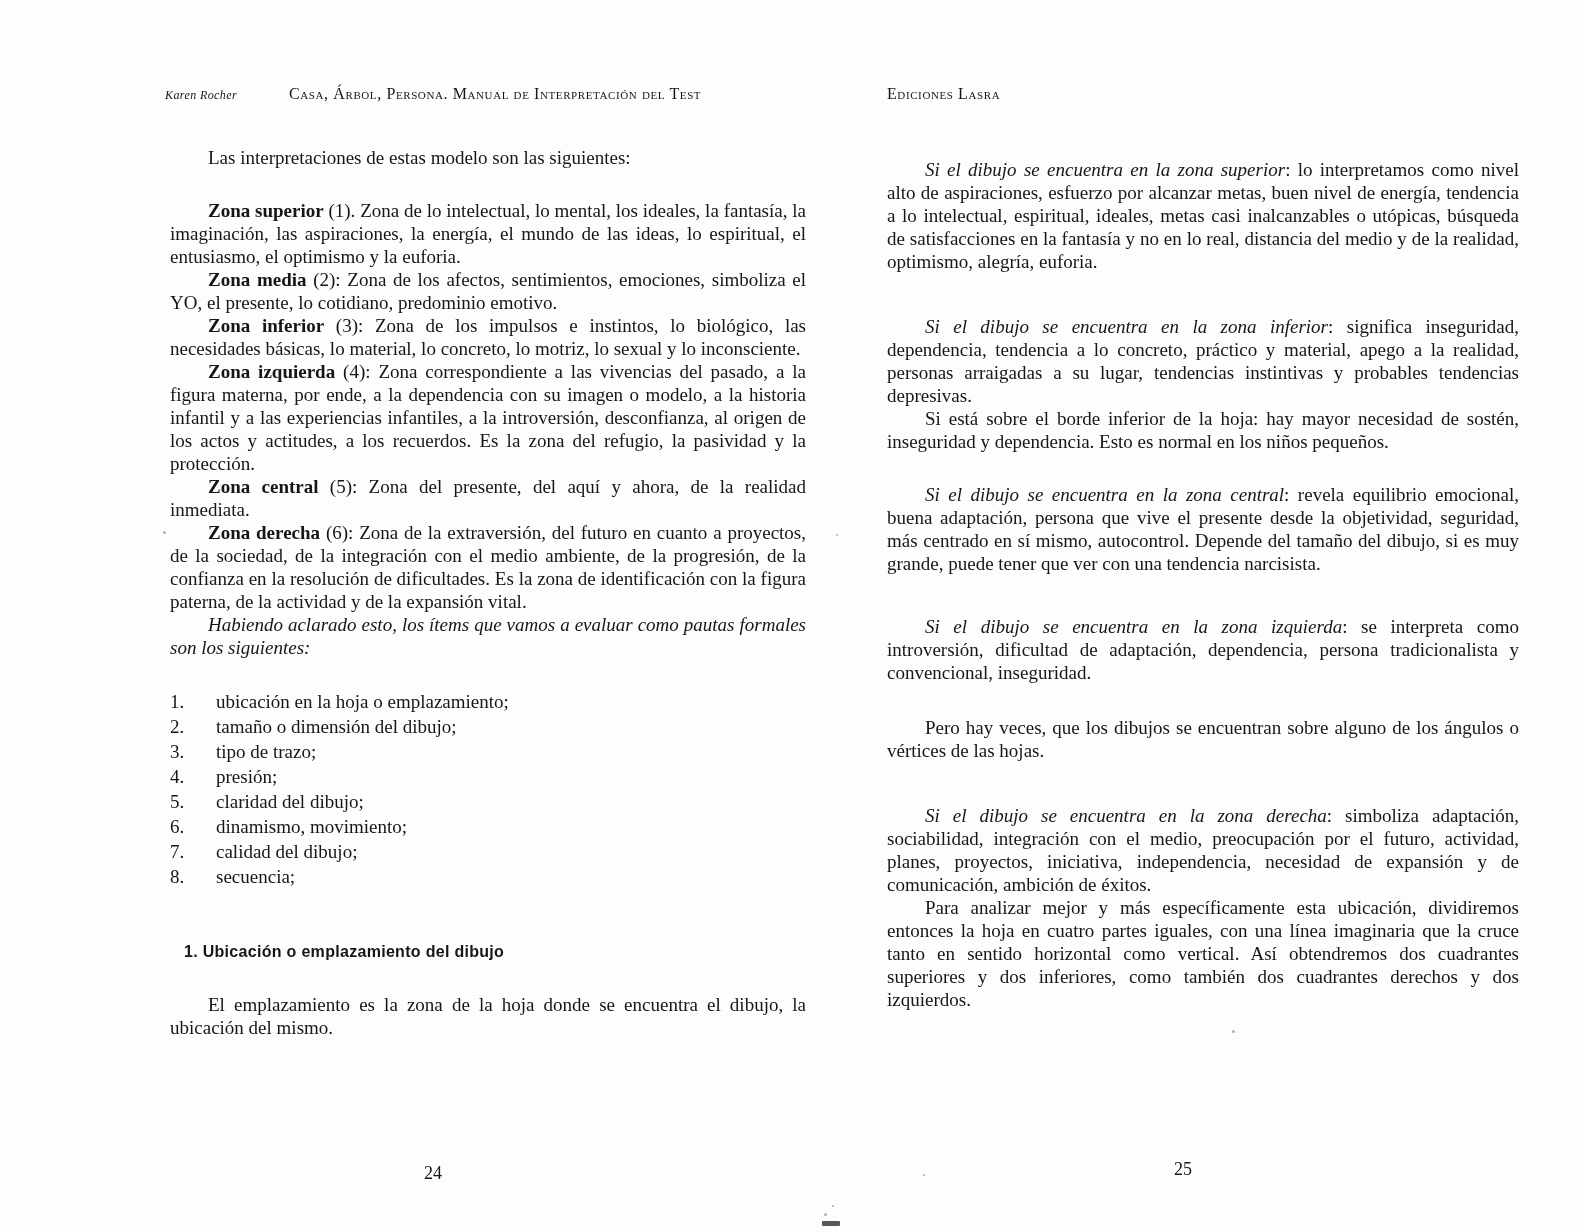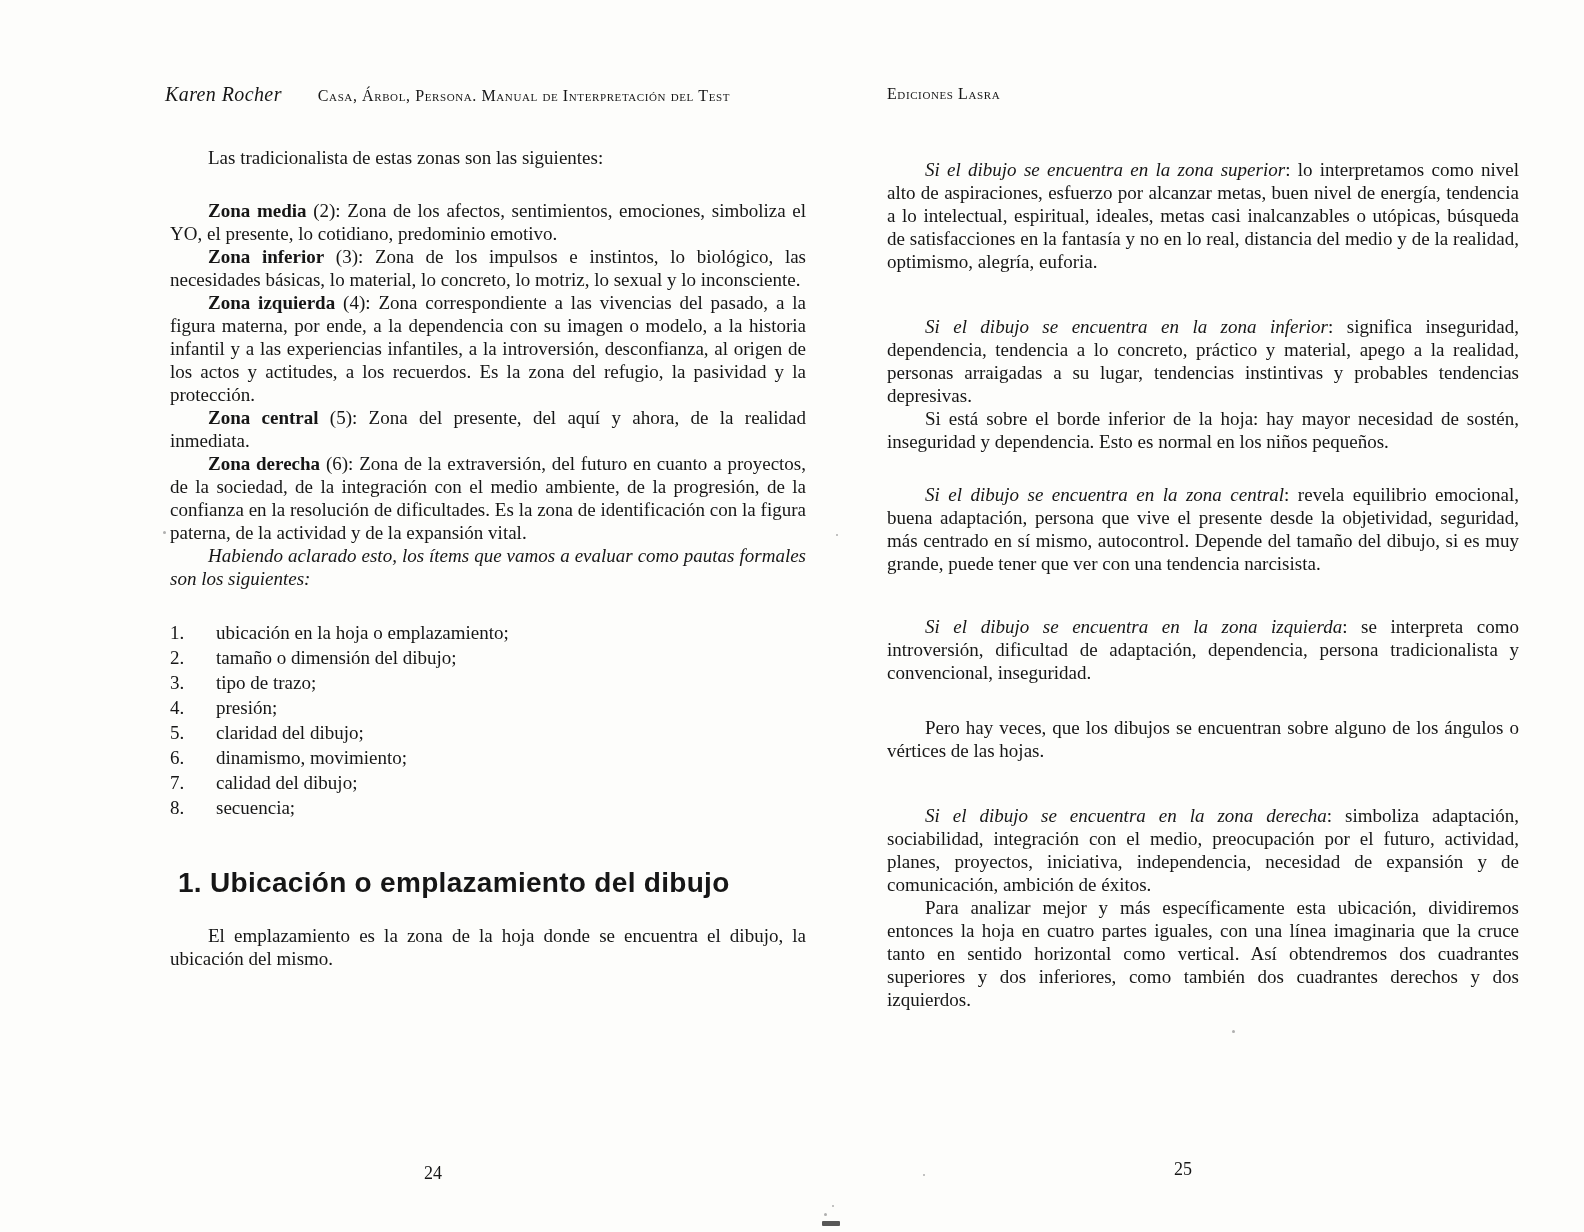--- a/index.html
+++ b/index.html
@@ -9,40 +9,40 @@
     font-family:"Liberation Serif", serif;
     color:#161616;
   }
   .running-head{
     position:absolute;top:84px;
     font-size:16px;line-height:20px;white-space:nowrap;
     letter-spacing:.4px;
   }
   #rh-left{left:165px;}
   #rh-right{left:887px;}
-  .author{font-style:italic;margin-right:36px;font-size:20px;}
+  .author{font-style:italic;margin-right:52px;font-size:12px;}
   .smallcaps{font-variant:small-caps;letter-spacing:.6px;}
   .col{
     position:absolute;top:146px;width:636px;
     font-size:19px;line-height:23px;text-align:justify;
   }
   #col-left{left:170px;}
   #col-right{left:887px;width:632px;}
   .para{margin:0;text-indent:38px;}
   .zones{margin-top:30px;}
   .zones .para b{font-weight:bold;}
   .transition{font-style:italic;}
   .num-list{margin-top:30px;line-height:25px;}
   .list-row{display:flex;}
   .list-num{width:46px;flex:none;}
   .list-text{flex:1;}
   .section-heading{
-    margin:48px 0 0 8px;
+    margin:48px 0 0 14px;
     font-family:"Liberation Sans", sans-serif;
-    font-size:28px;line-height:30px;font-weight:bold;
+    font-size:16px;line-height:30px;font-weight:bold;
     letter-spacing:.3px;text-align:left;
   }
   .section-intro{margin-top:26px;}
   #col-right p:nth-of-type(1){margin-top:12px;}
   #col-right p:nth-of-type(2){margin-top:42px;}
   #col-right p:nth-of-type(3){margin-top:0;}
   #col-right p:nth-of-type(4){margin-top:30px;}
   #col-right p:nth-of-type(5){margin-top:40px;}
   #col-right p:nth-of-type(6){margin-top:32px;}
   #col-right p:nth-of-type(7){margin-top:42px;}
@@ -60,23 +60,24 @@
 <div>
 
   <div class="running-head" id="rh-left">
     <span class="author">Karen Rocher</span><span class="smallcaps">Casa, Árbol, Persona. Manual de Interpretación del Test</span>
   </div>
   <div class="running-head" id="rh-right">
     <span class="smallcaps">Ediciones Lasra</span>
   </div>
 
   <div class="col" id="col-left">
-    <p class="para">Las tradicionalista de estas zonas son las siguientes:</p>
+    <p class="para">Las interpretaciones de estas modelo son las siguientes:</p>
 
     <div class="zones">
+      <p class="para"><b>Zona superior</b><span> (1). Zona de lo intelectual, lo mental, los ideales, la fantasía, la imaginación, las aspiraciones, la energía, el mundo de las ideas, lo espiritual, el entusiasmo, el optimismo y la euforia.</span></p>
       <p class="para"><b>Zona media</b><span> (2): Zona de los afectos, sentimientos, emociones, simboliza el YO, el presente, lo cotidiano, predominio emotivo.</span></p>
       <p class="para"><b>Zona inferior</b><span> (3): Zona de los impulsos e instintos, lo biológico, las necesidades básicas, lo material, lo concreto, lo motriz, lo sexual y lo inconsciente.</span></p>
       <p class="para"><b>Zona izquierda</b><span> (4): Zona correspondiente a las vivencias del pasado, a la figura materna, por ende, a la dependencia con su imagen o modelo, a la historia infantil y a las experiencias infantiles, a la introversión, desconfianza, al origen de los actos y actitudes, a los recuerdos. Es la zona del refugio, la pasividad y la protección.</span></p>
       <p class="para"><b>Zona central</b><span> (5): Zona del presente, del aquí y ahora, de la realidad inmediata.</span></p>
       <p class="para"><b>Zona derecha</b><span> (6): Zona de la extraversión, del futuro en cuanto a proyectos, de la sociedad, de la integración con el medio ambiente, de la progresión, de la confianza en la resolución de dificultades. Es la zona de identificación con la figura paterna, de la actividad y de la expansión vital.</span></p>
     </div>
 
     <p class="para transition">Habiendo aclarado esto, los ítems que vamos a evaluar como pautas formales son los siguientes:</p>
 
     <div class="num-list">

